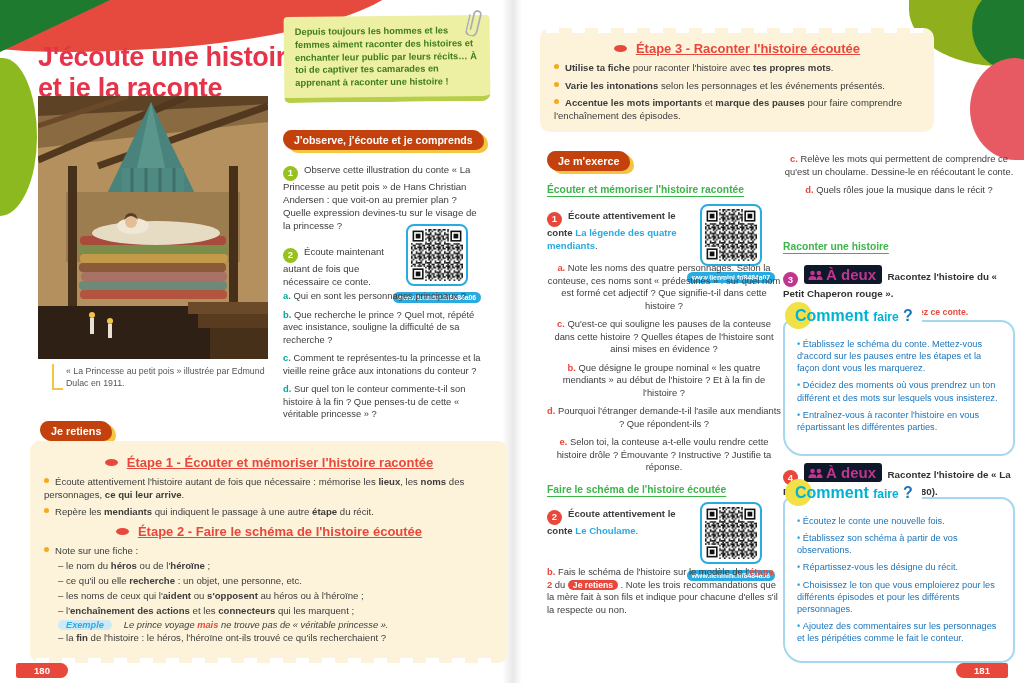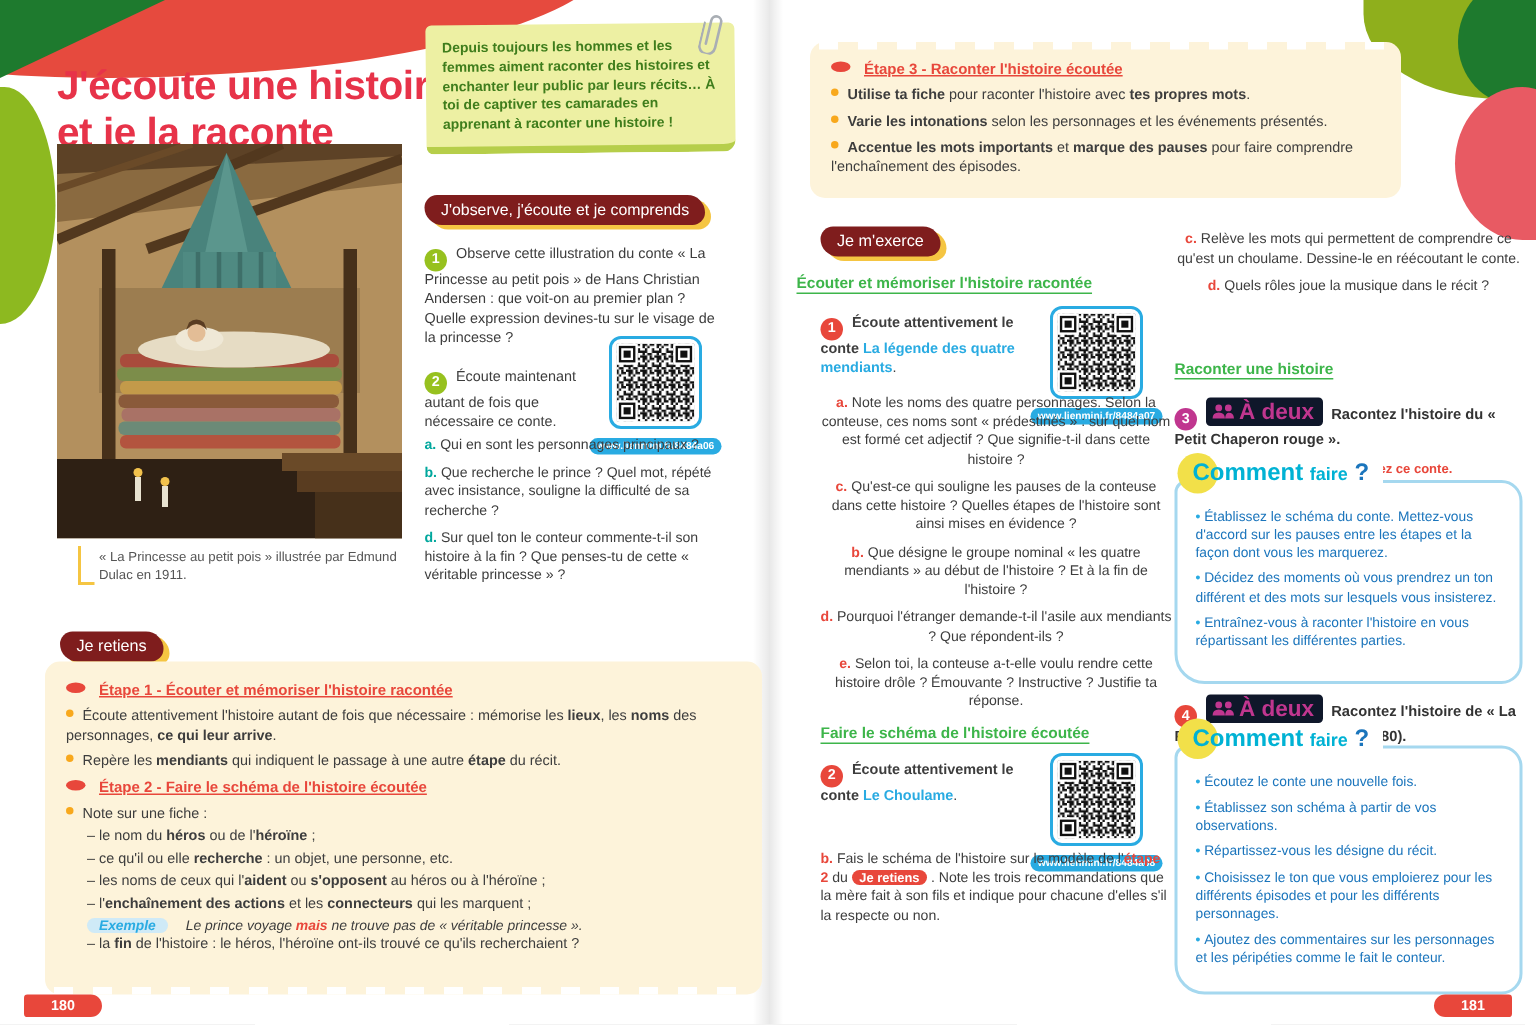--- a/index.html
+++ b/index.html
@@ -12,30 +12,30 @@
   .tl-dark{left:0;top:0;width:0;height:0;border-top:52px solid #1e7a2e;border-right:110px solid transparent;}
   .red-band{left:-140px;top:-82px;width:545px;height:132px;background:#e64a3e;border-radius:48%;transform:rotate(-3deg);}
   .l-green{left:-25px;top:58px;width:62px;height:158px;background:#8db920;border-radius:0 55% 60% 0/0 50% 50% 0;}
   .tr-olive{right:-40px;top:-30px;width:155px;height:96px;background:#8faf1c;border-radius:0 0 45% 65%;}
   .tr-dark{right:-26px;top:-14px;width:78px;height:84px;background:#1e7a2e;border-radius:50% 0 50% 50%;}
   .tr-red{right:-28px;top:58px;width:82px;height:102px;background:#e85a63;border-radius:55% 45% 0 55%/50% 50% 0 50%;}
   .fold{left:502px;top:0;width:20px;height:683px;
         background:linear-gradient(90deg,rgba(0,0,0,0) 0%,rgba(0,0,0,.07) 45%,rgba(0,0,0,.09) 55%,rgba(0,0,0,0) 100%);}
 
   
-  .rbadge{position:absolute;background:#7f1d1d;color:#fff;font-weight:normal;
+  .rbadge{position:absolute;background:#c2410c;color:#fff;font-weight:bold;
           border-radius:10px 14px 10px 14px;box-shadow:4px 3px 0 #f5c542;padding:4px 11px;font-size:10.8px;white-space:nowrap;}
   .pbadge{position:absolute;background:#e8473b;color:#fff;font-weight:bold;font-size:9.5px;
           padding:2px 0;width:52px;text-align:center;}
   .cream{position:absolute;background:#fdf3da;border-radius:10px;}
   .torn-b::after{content:"";position:absolute;left:6px;right:6px;bottom:0;height:5px;
           background:repeating-linear-gradient(90deg,#fff 0 13px,transparent 13px 26px);}
   .torn-t::before{content:"";position:absolute;left:6px;right:6px;top:0;height:5px;
           background:repeating-linear-gradient(90deg,#fff 0 13px,transparent 13px 26px);}
-  .etape{color:#e8473b;font-weight:bold;font-size:10px;text-decoration:underline;margin:0 0 6px;}
+  .etape{color:#e8473b;font-weight:bold;font-size:13px;text-decoration:underline;margin:0 0 6px;text-align:center;}
   .etape::before{content:"";display:inline-block;width:13px;height:7px;background:#e8473b;border-radius:50%;margin-right:9px;vertical-align:1px;text-decoration:none;}
   .ob{margin:0 0 5px;font-size:9.6px;line-height:1.32;}
   .ob::before{content:"";display:inline-block;width:5px;height:5px;border-radius:50%;background:#f8a81c;margin-right:6px;vertical-align:2px;}
   .di{margin:0 0 2.5px 14px;font-size:9.6px;line-height:1.3;}
   .exm{margin:0 0 2.5px 14px;font-size:9.3px;}
   .exm-label{background:#cfeaf7;color:#29abe2;font-style:italic;font-weight:bold;border-radius:8px;padding:0 8px;font-size:9.2px;margin-right:12px;}
   .ghead{color:#3db54a;font-weight:bold;font-size:10.3px;text-decoration:underline;text-underline-offset:2.5px;margin:0;}
   .num{display:inline-flex;align-items:center;justify-content:center;width:15px;height:15px;border-radius:50%;
        color:#fff;font-weight:bold;font-size:9.5px;margin-right:6px;vertical-align:-3px;flex:none;}
   .n-green{background:#97c11f;} .n-red{background:#e8473b;} .n-mag{background:#c0368f;}
@@ -204,20 +204,21 @@
             <use href="#qr"></use>
           </svg>
         </span>
       <span class="qrpill">www.lienmini.fr/8484a06</span>
     </div>
   </div>
 
   <div class="abs lcol" style="top:290px;">
     <p class="q"><span class="ql ql-teal">a.</span> <span>Qui en sont les personnages principaux ?</span></p>
     <p class="q"><span class="ql ql-teal">b.</span> <span>Que recherche le prince ? Quel mot, répété avec insistance, souligne la difficulté de sa recherche ?</span></p>
+    <p class="q"><span class="ql ql-teal">c.</span> <span>Comment te représentes-tu la princesse et la vieille reine grâce aux intonations du conteur ?</span></p>
     <p class="q"><span class="ql ql-teal">d.</span> <span>Sur quel ton le conteur commente-t-il son histoire à la fin ? Que penses-tu de cette « véritable princesse » ?</span></p>
   </div>
 
   <div class="rbadge" style="left:40px;top:421px;">Je retiens</div>
 
   <div class="cream torn-b" style="left:30px;top:441px;width:478px;height:222px;padding:14px 14px 10px;box-sizing:border-box;">
     <p class="etape">Étape 1 - Écouter et mémoriser l'histoire racontée</p>
     <p class="ob">Écoute attentivement l'histoire autant de fois que nécessaire : mémorise les <b>lieux</b>, les <b>noms</b> des personnages, <b>ce qui leur arrive</b>.</p>
     <p class="ob">Repère les <b>mendiants</b> qui indiquent le passage à une autre <b>étape</b> du récit.</p>
     <p class="etape">Étape 2 - Faire le schéma de l'histoire écoutée</p>
@@ -234,21 +235,21 @@
 
   <div class="cream torn-t" style="left:540px;top:28px;width:394px;height:104px;padding:13px 14px 8px;box-sizing:border-box;">
     <p class="etape">Étape 3 - Raconter l'histoire écoutée</p>
     <p class="ob"><b>Utilise ta fiche</b> pour raconter l'histoire avec <b>tes propres mots</b>.</p>
     <p class="ob"><b>Varie les intonations</b> selon les personnages et les événements présentés.</p>
     <p class="ob"><b>Accentue les mots importants</b> et <b>marque des pauses</b> pour faire comprendre l'enchaînement des épisodes.</p>
   </div>
 
   <div class="rbadge" style="left:547px;top:151px;">Je m'exerce</div>
 
-  <p class="abs ghead" style="left:531px;top:184px;width:232px;">Écouter et mémoriser l'histoire racontée</p>
+  <p class="abs ghead" style="left:547px;top:184px;width:232px;">Écouter et mémoriser l'histoire racontée</p>
 
   <div class="abs" style="left:547px;top:210px;width:232px;height:68px;">
     <p class="extext" style="margin:0;width:132px;"><span class="num n-red">1</span><span><b>Écoute attentivement le conte</b> <span class="rt-blue">La légende des quatre mendiants</span>.</span></p>
     <div class="qr-block" style="top:-6px;">
       <span class="qrbox">
           <svg viewBox="0 0 33 33">
             <use href="#qr"></use>
           </svg>
         </span>
       <span class="qrpill">www.lienmini.fr/8484a07</span>

